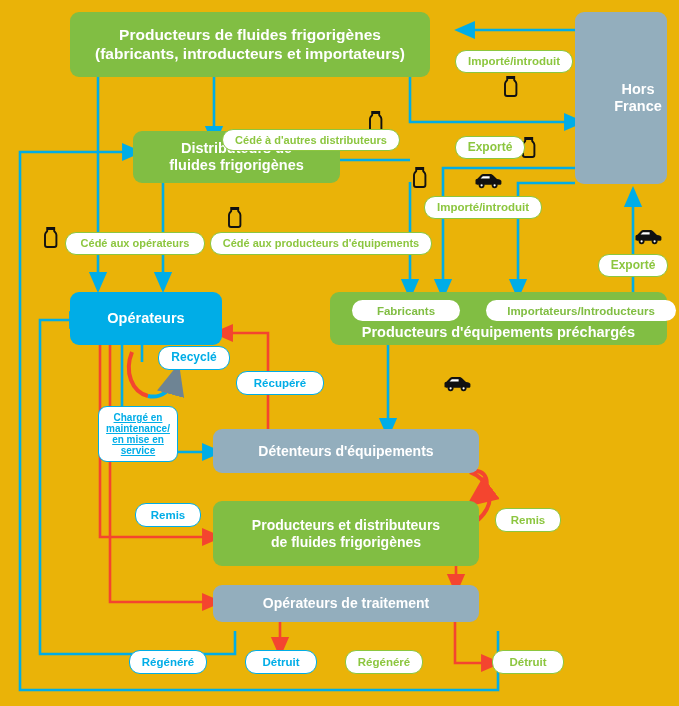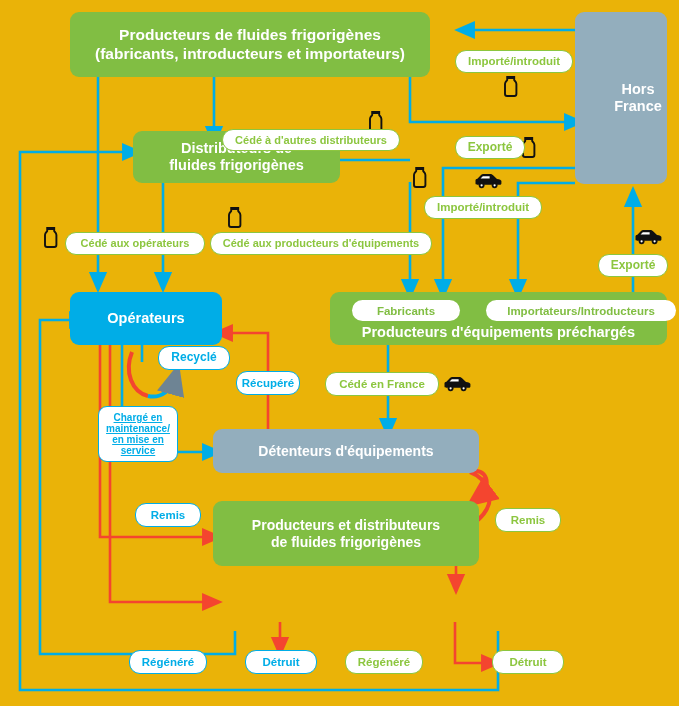--- a/index.html
+++ b/index.html
@@ -165,40 +165,40 @@
   <div class="node green" style="left:330px;top:292px;width:337px;height:53px;
               align-items:flex-end;padding-bottom:4px;font-size:14.5px;font-weight:600;">Producteurs d'équipements préchargés</div>
   <div class="subchip" style="left:352px;top:300px;width:108px;height:21px;">Fabricants</div>
   <div class="subchip" style="left:486px;top:300px;width:190px;height:21px;">Importateurs/Introducteurs</div>
 
   <div class="node gray title-3" style="left:213px;top:429px;width:266px;height:44px;">Détenteurs d'équipements</div>
 
   <div class="node green title-3" style="left:213px;top:501px;width:266px;height:65px;">Producteurs et distributeurs
 de fluides frigorigènes</div>
 
+  <div class="node gray title-3" style="left:213px;top:585px;width:266px;height:37px;">Opérateurs de traitement</div>
 
   <div class="lbl g" style="left:455px;top:50px;width:118px;height:23px;font-size:11.5px;">Importé/introduit</div>
 
   <div class="lbl g" style="left:222px;top:91px;width:178px;height:22px;font-size:11px;margin-top:38px;">Cédé à d'autres distributeurs</div>
 
   <div class="lbl g" style="left:455px;top:136px;width:70px;height:23px;font-size:12px;">Exporté</div>
 
   <div class="lbl g" style="left:424px;top:196px;width:118px;height:23px;font-size:11.5px;">Importé/introduit</div>
 
   <div class="lbl g" style="left:598px;top:254px;width:70px;height:23px;font-size:12px;">Exporté</div>
 
   <div class="lbl g" style="left:65px;top:232px;width:140px;height:23px;font-size:11px;">Cédé aux opérateurs</div>
 
   <div class="lbl g" style="left:210px;top:232px;width:222px;height:23px;font-size:11px;">Cédé aux producteurs d'équipements</div>
 
   <div class="lbl b" style="left:158px;top:346px;width:72px;height:24px;font-size:12px;">Recyclé</div>
 
-  <div class="lbl b" style="left:236px;top:371px;width:64px;height:24px;font-size:11.5px;">Récupéré</div>
-
-  <div class="lbl g" style="left:325px;top:372px;width:114px;height:24px;font-size:11.5px;">Cédé en France</div>
+  <div class="lbl b" style="left:236px;top:371px;width:88px;height:24px;font-size:11.5px;">Récupéré</div>
+
 
   <div class="lbl b" style="left:98px;top:406px;width:80px;height:56px;font-size:10px;border-radius:9px;text-decoration:underline;">Chargé en
 maintenance/
 en mise en
 service</div>
 
   <div class="lbl b" style="left:135px;top:503px;width:66px;height:24px;font-size:11.5px;">Remis</div>
 
   <div class="lbl g" style="left:495px;top:508px;width:66px;height:24px;font-size:11.5px;">Remis</div>
 

